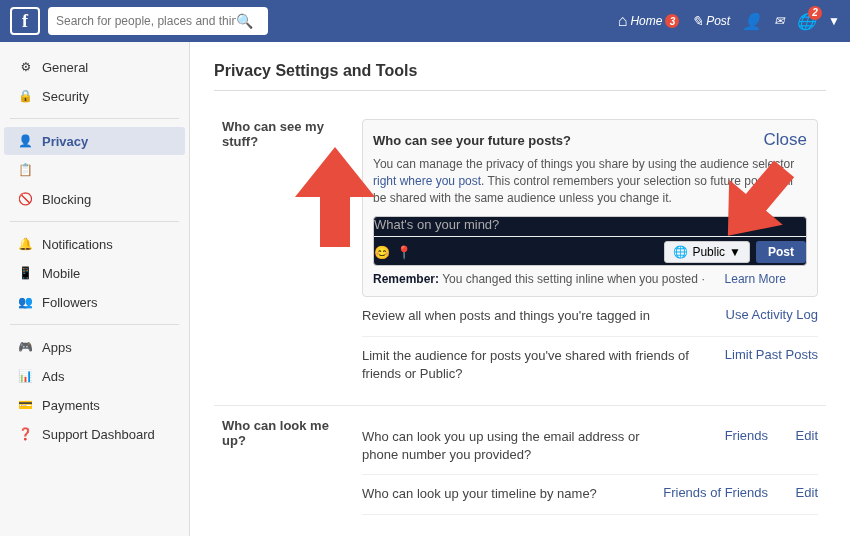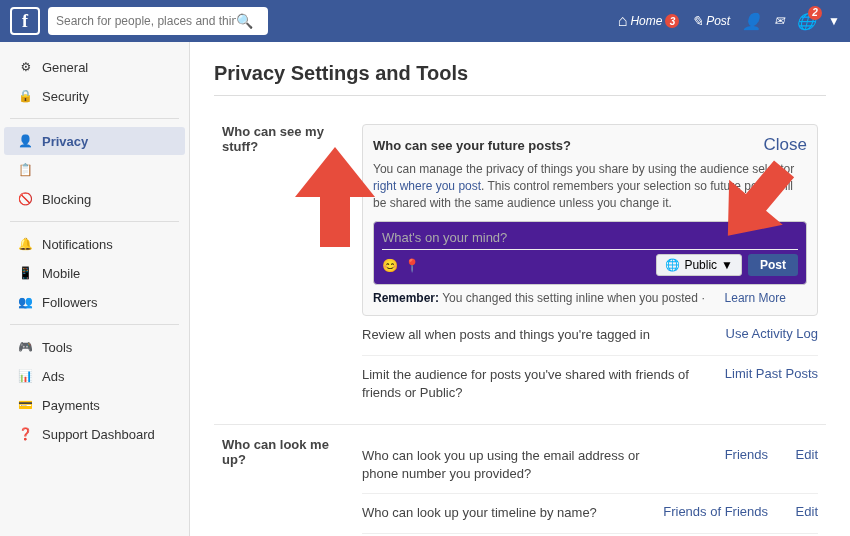--- a/index.html
+++ b/index.html
@@ -125,21 +125,21 @@
     .sidebar-divider { height: 1px; background: #ddd; margin: 8px 10px; }
 
     
     .content {
       flex: 1;
       background: white;
       overflow-y: auto;
       padding: 20px 24px;
     }
     .page-title {
-      font-size: 20px;
+      font-size: 16px;
       font-weight: bold;
       color: #333;
       margin-bottom: 16px;
       border-bottom: 1px solid #ddd;
       padding-bottom: 10px;
     }
 
     
     .privacy-table {
       width: 100%;
@@ -179,22 +179,22 @@
       align-items: center;
       margin-bottom: 6px;
     }
     .future-posts-title { font-weight: bold; color: #333; font-size: 13px; }
     .close-link { color: #3b5998; cursor: pointer; font-size: 17px; }
     .future-posts-desc { font-size: 12px; color: #555; line-height: 1.4; margin-bottom: 10px; }
     .future-posts-desc a { color: #3b5998; text-decoration: none; }
     .composer-box {
       border: 1px solid #ccc;
       border-radius: 4px;
-      background: #4c1d95;
-      padding: 8px;
+      background: #0f172a;
+      padding: 0;
       margin-bottom: 6px;
       min-height: 50px;
       position: relative;
     }
     .composer-placeholder { color: #aaa; font-size: 13px; }
     .composer-actions {
       display: flex;
       align-items: center;
       gap: 6px;
       padding-top: 4px;
@@ -314,21 +314,21 @@
       <span class="sidebar-icon">📱</span>
       <span>Mobile</span>
     </div>
     <div class="sidebar-item">
       <span class="sidebar-icon">👥</span>
       <span>Followers</span>
     </div>
     <div class="sidebar-divider"></div>
     <div class="sidebar-item">
       <span class="sidebar-icon">🎮</span>
-      <span>Tools</span>
+      <span>Apps</span>
     </div>
     <div class="sidebar-item">
       <span class="sidebar-icon">📊</span>
       <span>Ads</span>
     </div>
     <div class="sidebar-item">
       <span class="sidebar-icon">💳</span>
       <span>Payments</span>
     </div>
     <div class="sidebar-item">

